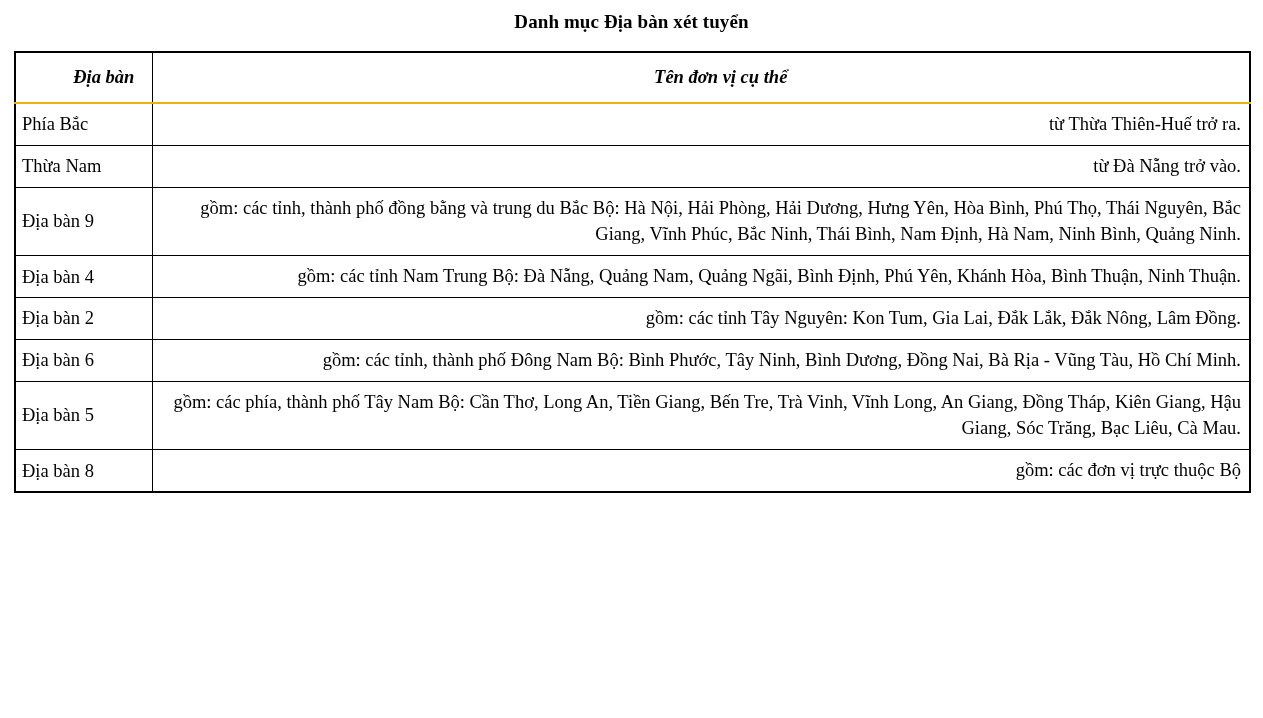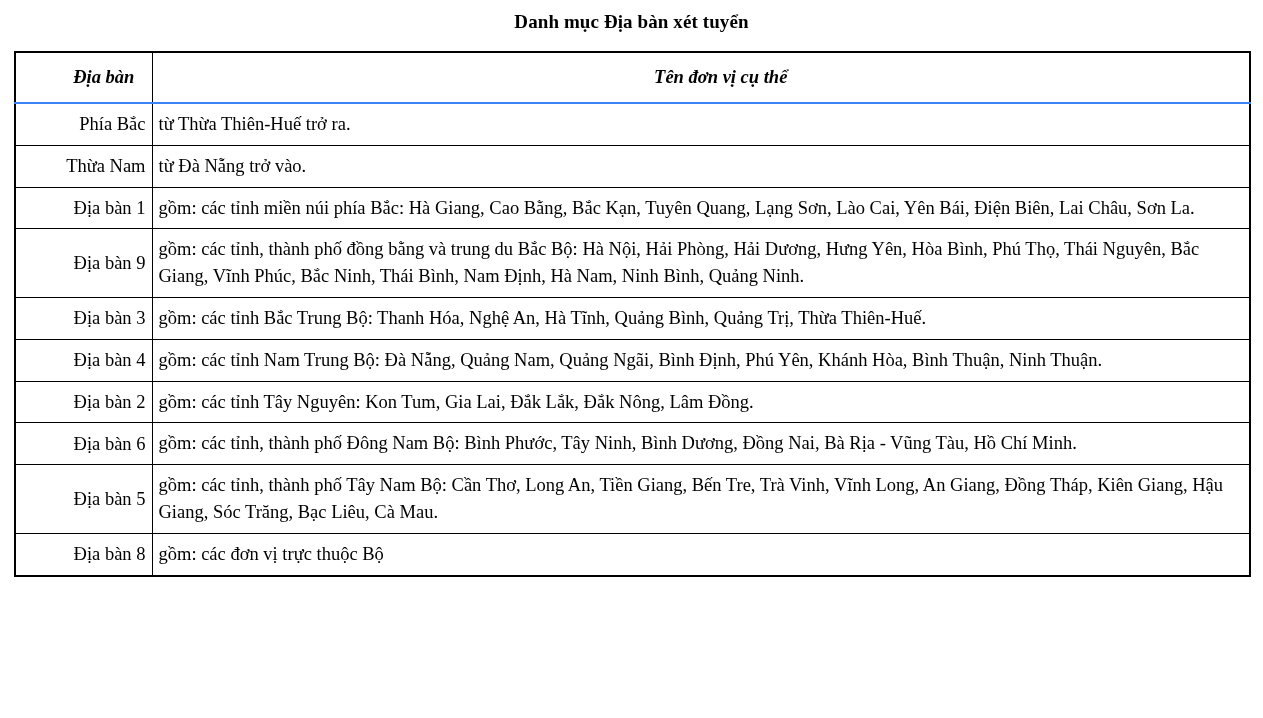--- a/index.html
+++ b/index.html
@@ -41,47 +41,47 @@
   }
   table.region-table col.c1 { width: 137px; }
   table.region-table col.c2 { width: 1098px; }
   table.region-table th,
   table.region-table td {
     border: 1px solid #000;
     vertical-align: middle;
     padding: 0;
   }
   table.region-table thead th {
-    border-bottom: 2px solid #3b82f6;
+    border-bottom: 2px solid #eab308;
     padding-left: 40px;
   }
   .hdr {
     font-weight: bold;
     font-style: italic;
     text-align: center;
     font-size: 18.5px;
     padding: 13px 6px 13px 6px;
     line-height: 1.25;
   }
   td.region-name {
-    text-align: right;
+    text-align: left;
     margin-left: 48px;
   }
   .region-name-inner {
     padding: 8px 6px;
     line-height: 1.3;
     white-space: nowrap;
   }
   td.region-detail {
     text-align: left;
   }
   .region-detail-inner {
     padding: 7px 8px 7px 6px;
     line-height: 1.45;
-    text-align: left;
+    text-align: right;
   }
 </style>
 </head>
 <body>
 
 <div class="page">
 
   <div class="doc-title">Danh mục Địa bàn xét tuyển</div>
 
   <div class="table-wrap">
@@ -112,40 +112,24 @@
           <tr>
             <td class="region-name">
               <div class="region-name-inner">Thừa Nam</div>
             </td>
             <td class="region-detail">
               <div class="region-detail-inner">từ Đà Nẵng trở vào.</div>
             </td>
           </tr>
           <tr>
             <td class="region-name">
-              <div class="region-name-inner">Địa bàn 1</div>
-            </td>
-            <td class="region-detail">
-              <div class="region-detail-inner">gồm: các tỉnh miền núi phía Bắc: Hà Giang, Cao Bằng, Bắc Kạn, Tuyên Quang, Lạng Sơn, Lào Cai, Yên Bái, Điện Biên, Lai Châu, Sơn La.</div>
-            </td>
-          </tr>
-          <tr>
-            <td class="region-name">
               <div class="region-name-inner">Địa bàn 9</div>
             </td>
             <td class="region-detail">
               <div class="region-detail-inner">gồm: các tỉnh, thành phố đồng bằng và trung du Bắc Bộ: Hà Nội, Hải Phòng, Hải Dương, Hưng Yên, Hòa Bình, Phú Thọ, Thái Nguyên, Bắc Giang, Vĩnh Phúc, Bắc Ninh, Thái Bình, Nam Định, Hà Nam, Ninh Bình, Quảng Ninh.</div>
-            </td>
-          </tr>
-          <tr>
-            <td class="region-name">
-              <div class="region-name-inner">Địa bàn 3</div>
-            </td>
-            <td class="region-detail">
-              <div class="region-detail-inner">gồm: các tỉnh Bắc Trung Bộ: Thanh Hóa, Nghệ An, Hà Tĩnh, Quảng Bình, Quảng Trị, Thừa Thiên-Huế.</div>
             </td>
           </tr>
           <tr>
             <td class="region-name">
               <div class="region-name-inner">Địa bàn 4</div>
             </td>
             <td class="region-detail">
               <div class="region-detail-inner">gồm: các tỉnh Nam Trung Bộ: Đà Nẵng, Quảng Nam, Quảng Ngãi, Bình Định, Phú Yên, Khánh Hòa, Bình Thuận, Ninh Thuận.</div>
             </td>
           </tr>
@@ -163,21 +147,21 @@
             </td>
             <td class="region-detail">
               <div class="region-detail-inner">gồm: các tỉnh, thành phố Đông Nam Bộ: Bình Phước, Tây Ninh, Bình Dương, Đồng Nai, Bà Rịa - Vũng Tàu, Hồ Chí Minh.</div>
             </td>
           </tr>
           <tr>
             <td class="region-name">
               <div class="region-name-inner">Địa bàn 5</div>
             </td>
             <td class="region-detail">
-              <div class="region-detail-inner">gồm: các tỉnh, thành phố Tây Nam Bộ: Cần Thơ, Long An, Tiền Giang, Bến Tre, Trà Vinh, Vĩnh Long, An Giang, Đồng Tháp, Kiên Giang, Hậu Giang, Sóc Trăng, Bạc Liêu, Cà Mau.</div>
+              <div class="region-detail-inner">gồm: các phía, thành phố Tây Nam Bộ: Cần Thơ, Long An, Tiền Giang, Bến Tre, Trà Vinh, Vĩnh Long, An Giang, Đồng Tháp, Kiên Giang, Hậu Giang, Sóc Trăng, Bạc Liêu, Cà Mau.</div>
             </td>
           </tr>
           <tr>
             <td class="region-name">
               <div class="region-name-inner">Địa bàn 8</div>
             </td>
             <td class="region-detail">
               <div class="region-detail-inner">gồm: các đơn vị trực thuộc Bộ</div>
             </td>
           </tr>

